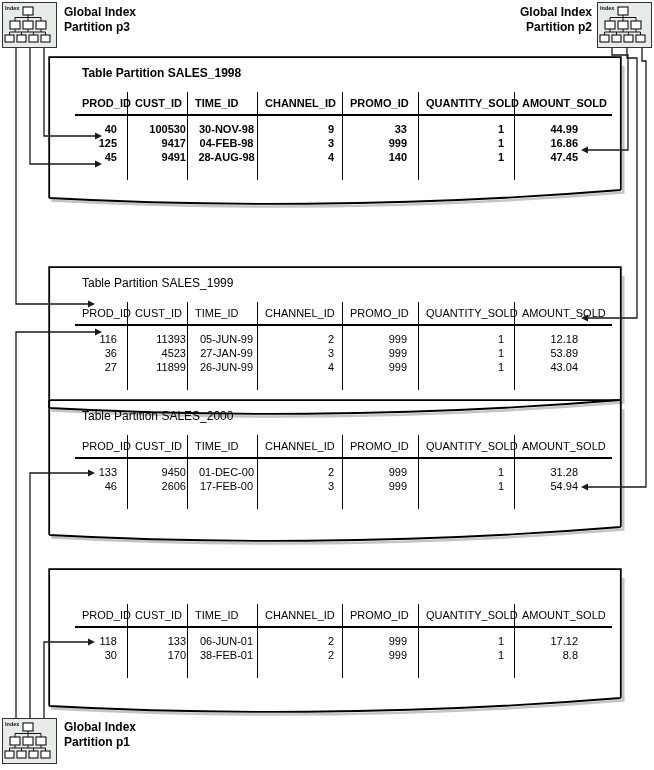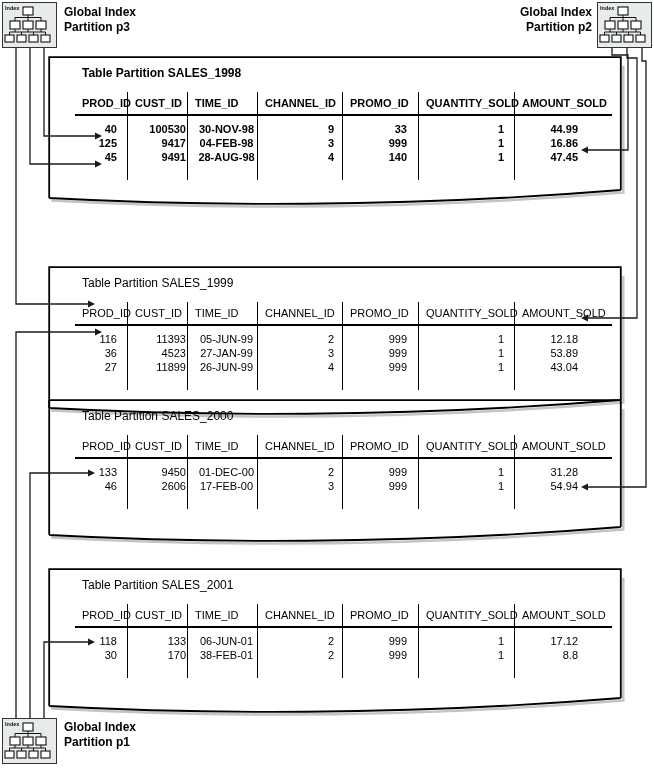--- a/index.html
+++ b/index.html
@@ -220,21 +220,20 @@
           <div class="cell c6"></div>
         </div>
       </div>
   </div>
 
   <div class="paper" style="top:568px;height:158px;">
     <svg class="outline" width="578" height="158">
       <path d="M3.2,140.5 C150,148.5 352,150.5 575.3,132.5 L575.3,10" fill="none" stroke="#c4c4c4" stroke-width="2.5"></path>
       <path d="M1.2,138 L1.2,1.2 L572.8,1.2 L572.8,130 M1.2,138 C148,146 350,148 572.8,130" fill="none" stroke="#000" stroke-width="1.8"></path>
     </svg>
-    <div class="paper-title">Table Partition SALES_2001</div>
     <div class="tbl">
         <div class="trow thead">
           <div class="cell c0">PROD_ID</div>
           <div class="cell c1">CUST_ID</div>
           <div class="cell c2">TIME_ID</div>
           <div class="cell c3">CHANNEL_ID</div>
           <div class="cell c4">PROMO_ID</div>
           <div class="cell c5">QUANTITY_SOLD</div>
           <div class="cell c6">AMOUNT_SOLD</div>
         </div>

